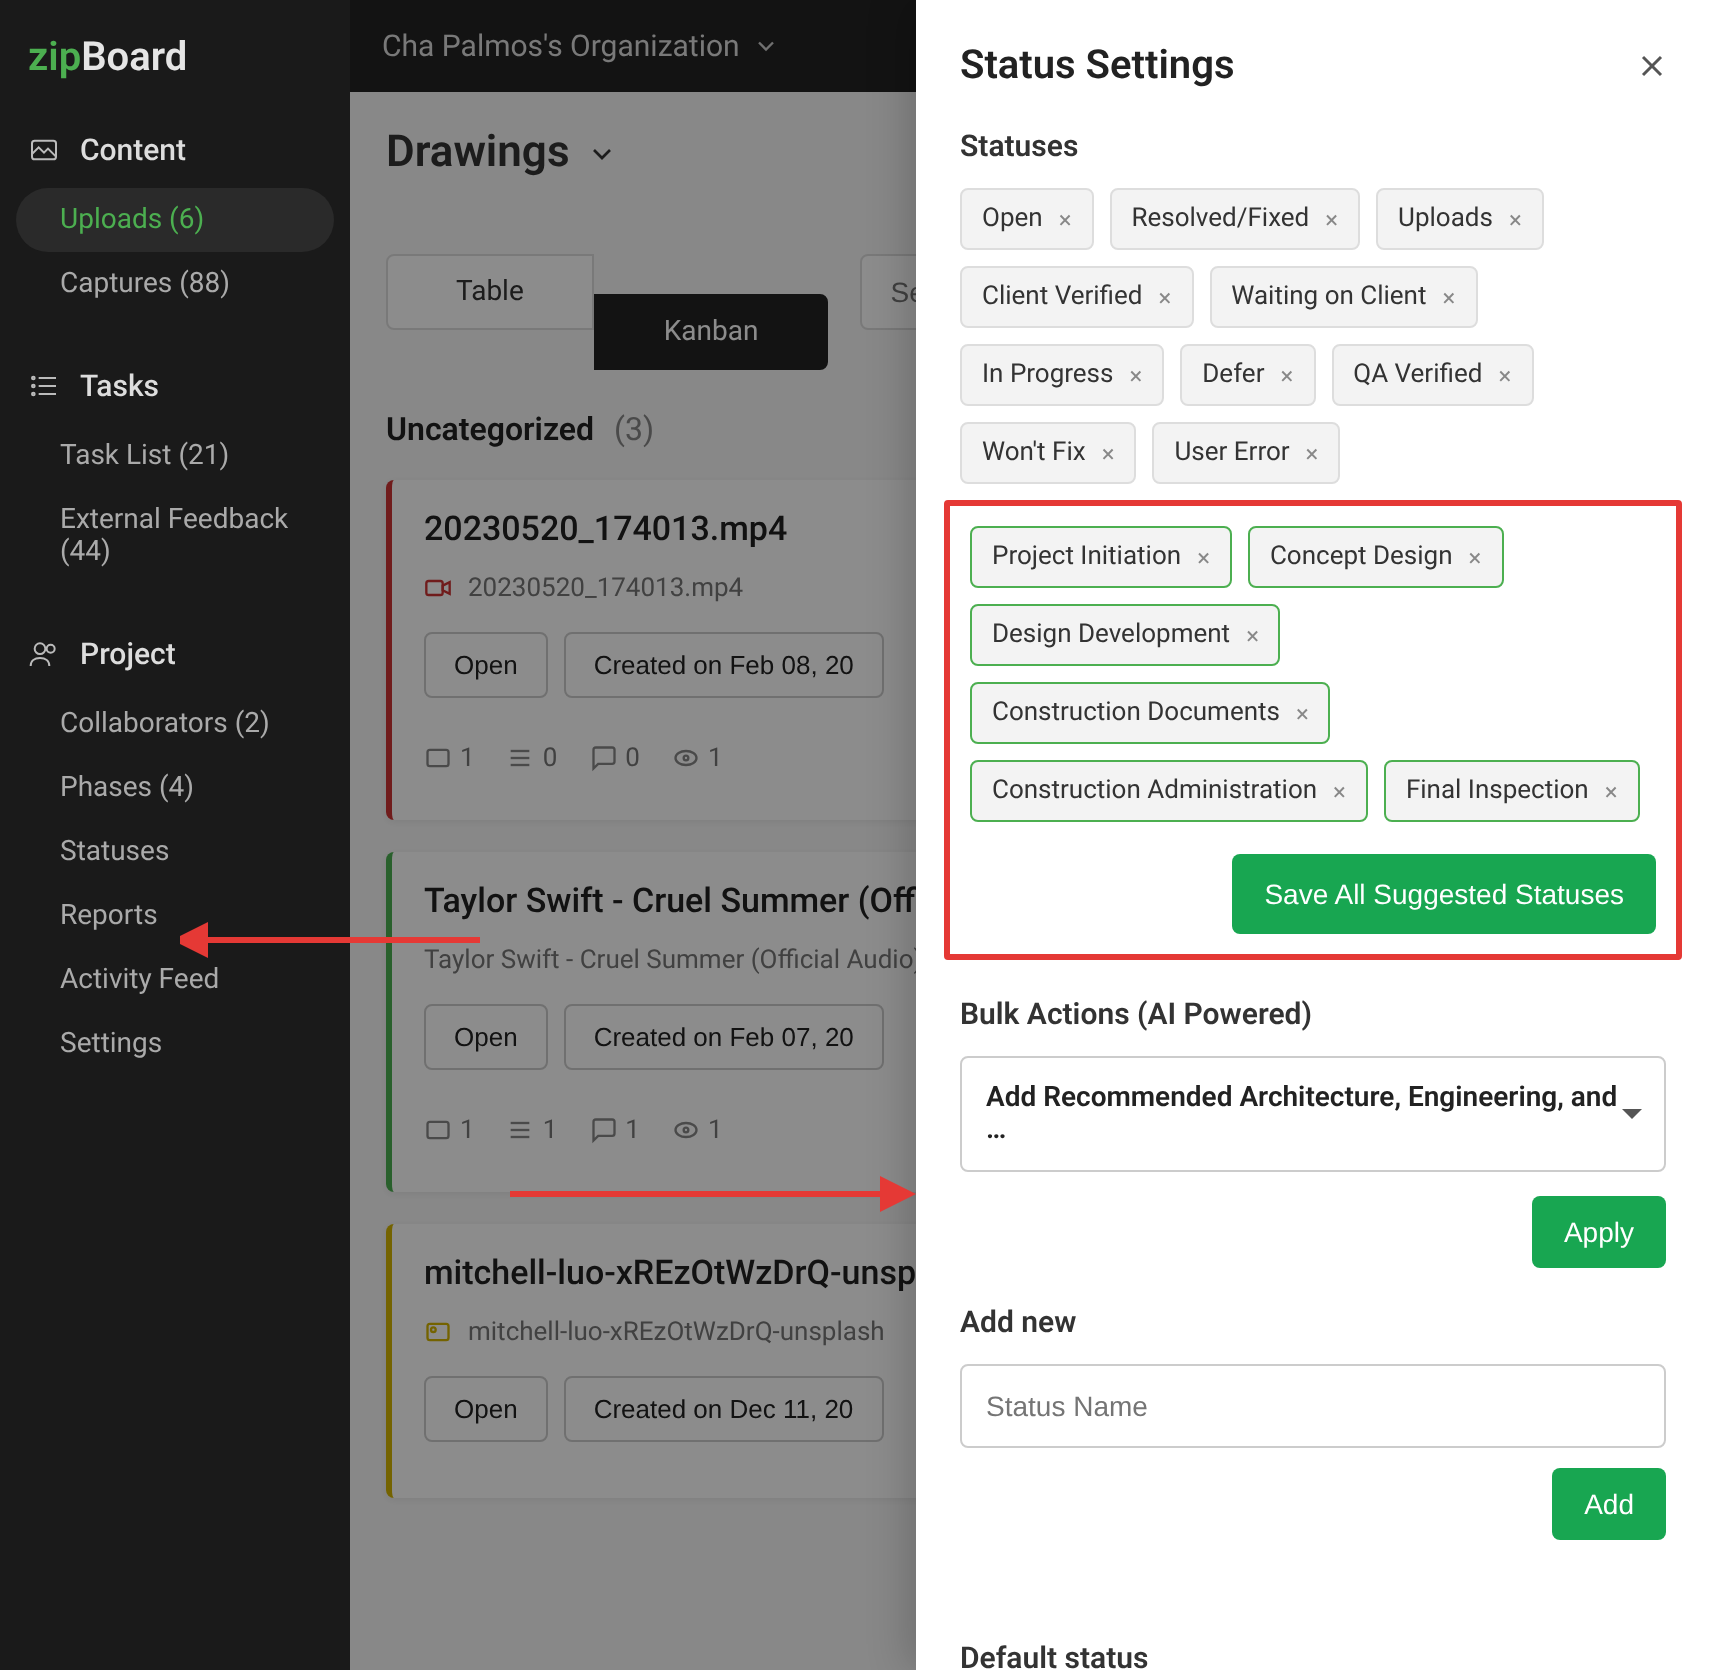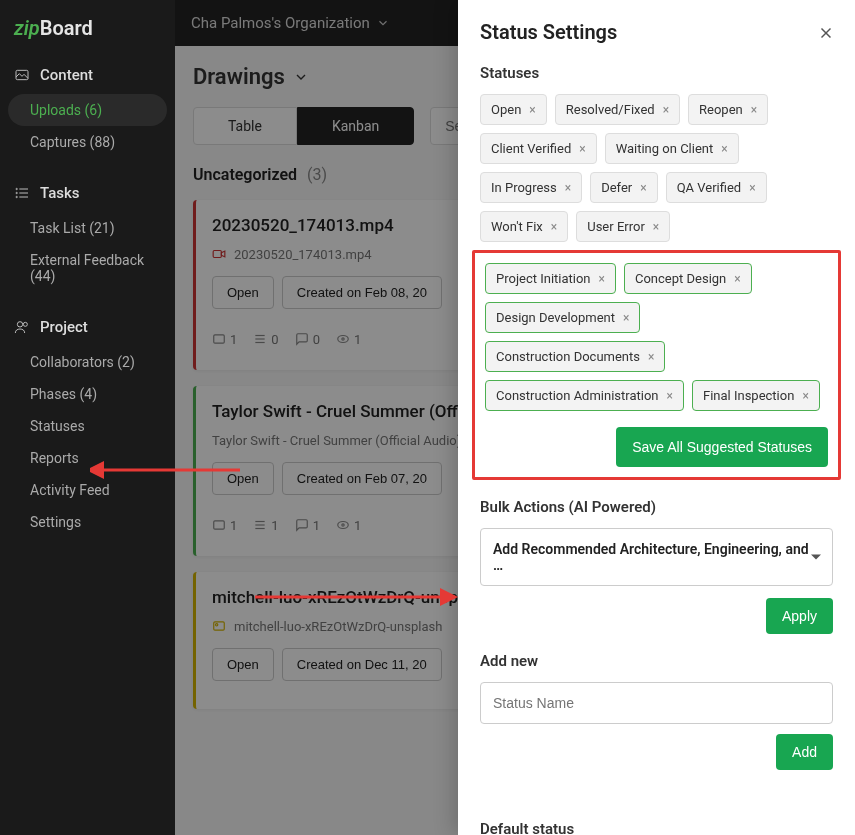--- a/index.html
+++ b/index.html
@@ -1,36 +1,36 @@
 <!DOCTYPE html>
 <html><head>
 <meta charset="utf-8">
 <style>
 * { box-sizing: border-box; margin: 0; padding: 0; }
 body { font-family: -apple-system, BlinkMacSystemFont, "Segoe UI", Roboto, sans-serif; font-size: 14px; color: #333; width: 855px; height: 835px; overflow: hidden; position: relative; background: #f0f0f0; }
 
 .app { display: flex; height: 100%; }
 .sidebar { width: 175px; background: #1a1a1a; color: #999; display: flex; flex-direction: column; padding-top: 0; }
 .logo { padding: 16px 14px; font-size: 20px; font-weight: 600; color: #fff; }
-.logo .zip { color: #4caf50; font-style: italic; }
+.logo .zip { color: #4caf50; }
 .logo .board { color: #e5e5e5; }
 .section-header { display: flex; align-items: center; gap: 10px; padding: 10px 14px; font-size: 15px; color: #ddd; font-weight: 500; }
 .section-header svg { width: 16px; height: 16px; stroke: #bbb; fill: none; stroke-width: 1.5; }
 .nav-item { padding: 8px 14px 8px 30px; font-size: 14px; color: #aaa; cursor: pointer; }
 .nav-item.active { background: #2a2a2a; color: #4caf50; border-radius: 20px; margin: 0 8px; padding-left: 22px; }
 
 .main { flex: 1; background: #f7f7f7; display: flex; flex-direction: column; position: relative; }
 .topbar { background: #242424; color: #ddd; padding: 14px 16px; font-size: 15px; display: flex; align-items: center; gap: 6px; }
 .content-area { padding: 18px; overflow: hidden; }
 .page-title { font-size: 22px; font-weight: 600; color: #333; display: flex; align-items: center; gap: 8px; margin-bottom: 18px; }
 .tabs-row { display: flex; align-items: center; gap: 0; margin-bottom: 16px; }
 .tab { padding: 10px 34px; background: #fff; border: 1px solid #ddd; font-size: 14px; cursor: pointer; }
 .tab.active { background: #242424; color: #fff; border-color: #242424; }
 .tab:first-child { border-radius: 4px 0 0 4px; }
-.tab:last-of-type { border-radius: 0 4px 4px 0; }
+.tab:last-of-type { border-radius: 0 4px 4px 0; margin-top: 40px; }
 .search-input { margin-left: 16px; padding: 10px 14px; border: 1px solid #ddd; border-radius: 4px; font-size: 14px; width: 110px; }
 
 .category-header { display: flex; align-items: center; gap: 10px; font-size: 16px; font-weight: 600; color: #222; margin-bottom: 12px; padding: 4px 0; }
 .cat-count { color: #888; font-weight: 400; }
 
 .card { background: #fff; border-left: 3px solid #c33; border-radius: 4px; padding: 14px 16px; margin-bottom: 16px; box-shadow: 0 1px 3px rgba(0,0,0,0.06); }
 .card.green { border-left-color: #4caf50; }
 .card.yellow { border-left-color: #d4b400; }
 .card-title { font-size: 17px; font-weight: 500; color: #222; margin-bottom: 10px; line-height: 1.35; }
 .card-sub { font-size: 13px; color: #777; margin-bottom: 14px; display: flex; align-items: center; gap: 8px; }
@@ -263,21 +263,21 @@
   <div class="chips">
     <span class="chip">
         <span>Open</span>
         <span class="x">×</span>
       </span>
     <span class="chip">
         <span>Resolved/Fixed</span>
         <span class="x">×</span>
       </span>
     <span class="chip">
-        <span>Reopen</span>
+        <span>Uploads</span>
         <span class="x">×</span>
       </span>
     <span class="chip">
         <span>Client Verified</span>
         <span class="x">×</span>
       </span>
     <span class="chip">
         <span>Waiting on Client</span>
         <span class="x">×</span>
       </span>

